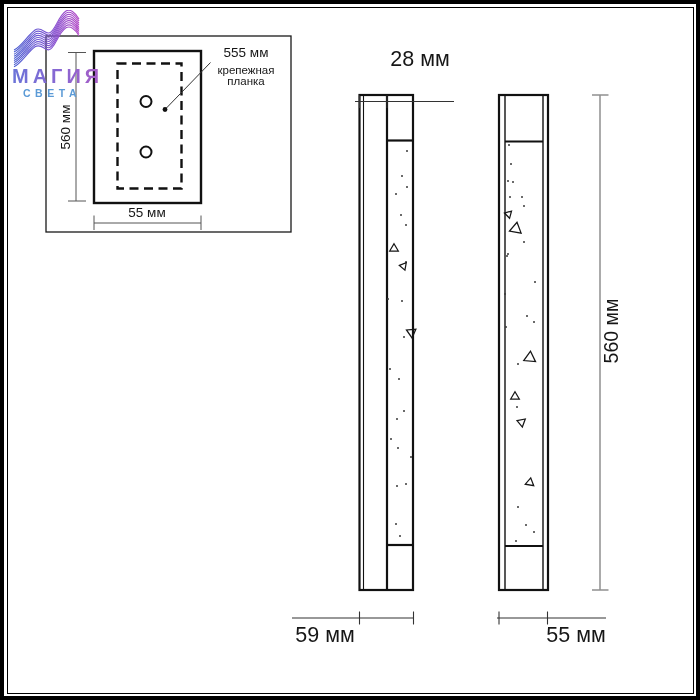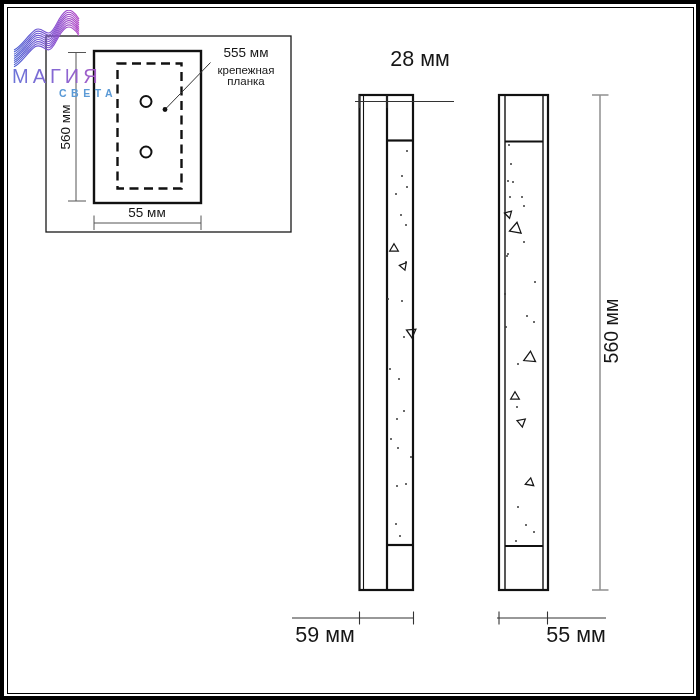--- a/index.html
+++ b/index.html
@@ -15,30 +15,29 @@
   .frame-inner{
     position:absolute;
     inset:2.5px;
     border:1.3px solid #000;
     pointer-events:none;
   }
   .logo{position:absolute;left:6px;top:4px;width:96px;height:96px;z-index:5;}
   .logo-waves{position:absolute;left:2px;top:2px;}
   .logo-title{
     position:absolute;left:2px;top:57px;
-    font-size:20px;font-weight:400;letter-spacing:4px;white-space:nowrap;
+    font-size:20px;font-weight:700;letter-spacing:4px;white-space:nowrap;
     background:linear-gradient(90deg,#6b74d8 0%,#8a66d2 55%,#a95cc5 100%);
     -webkit-background-clip:text;background-clip:text;
     color:transparent;
   }
   .logo-subtitle{
     position:absolute;left:13px;top:79px;
     font-size:10.5px;font-weight:600;letter-spacing:4.5px;white-space:nowrap;
     color:#5b9ad6;
-    margin-left:36px;
   }
   svg text{font-family:"Liberation Sans", sans-serif;fill:#161616;}
   .drawing{position:absolute;left:0;top:0;}
 </style>
 </head>
 <body>
 
 <div class="canvas">
   <div class="frame-inner"></div>
 

